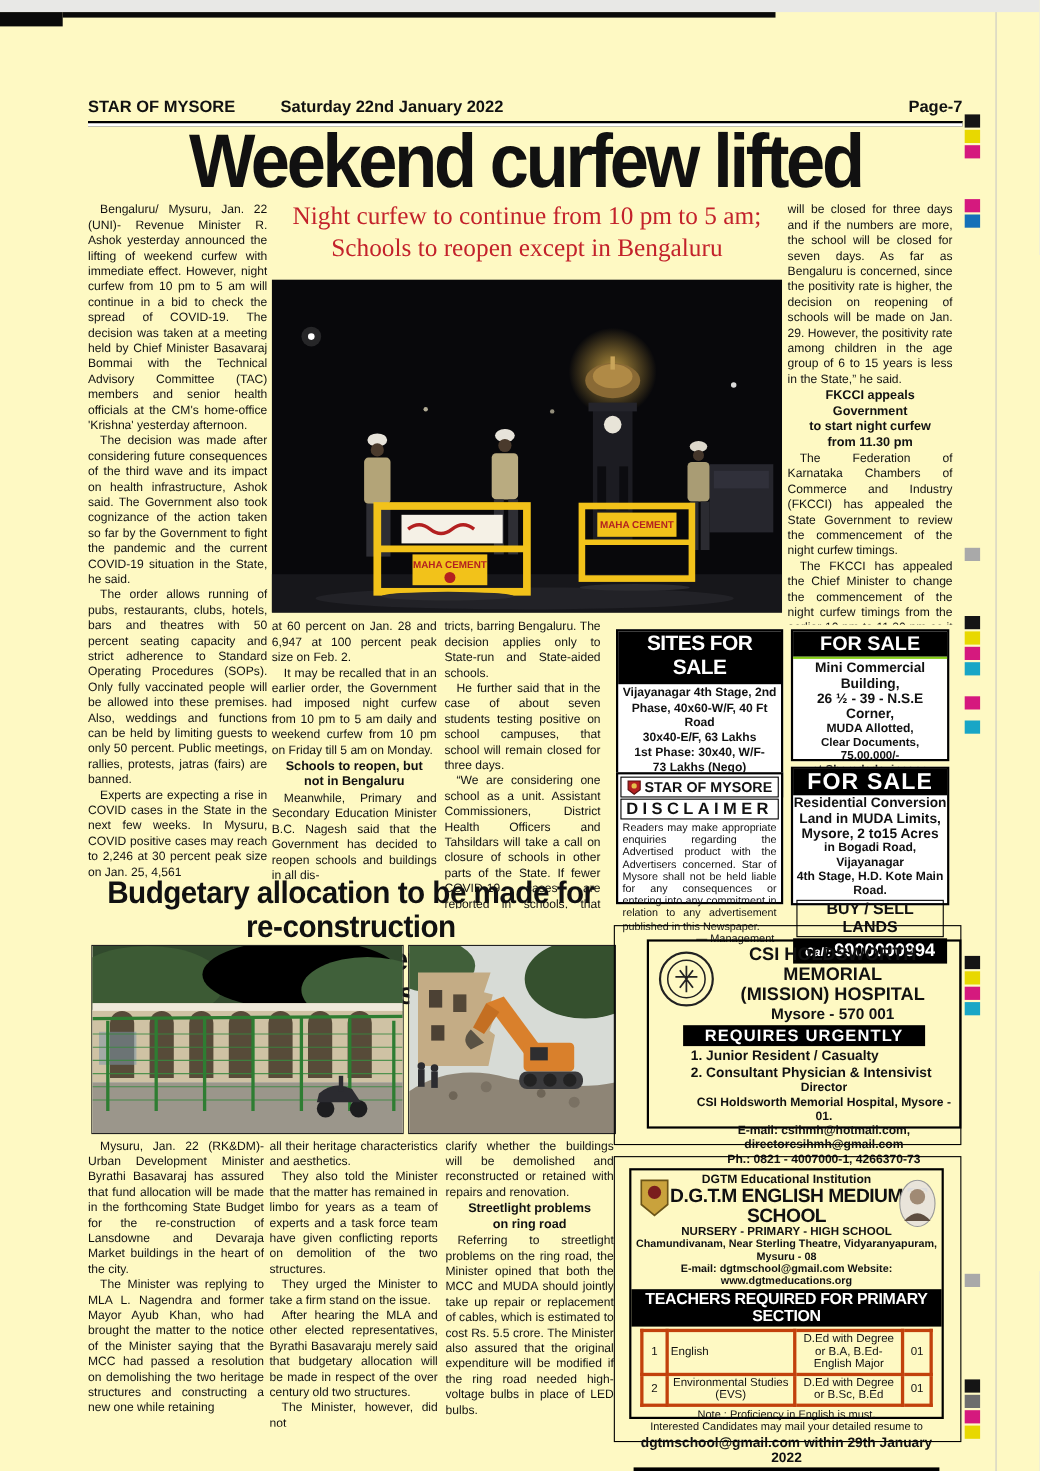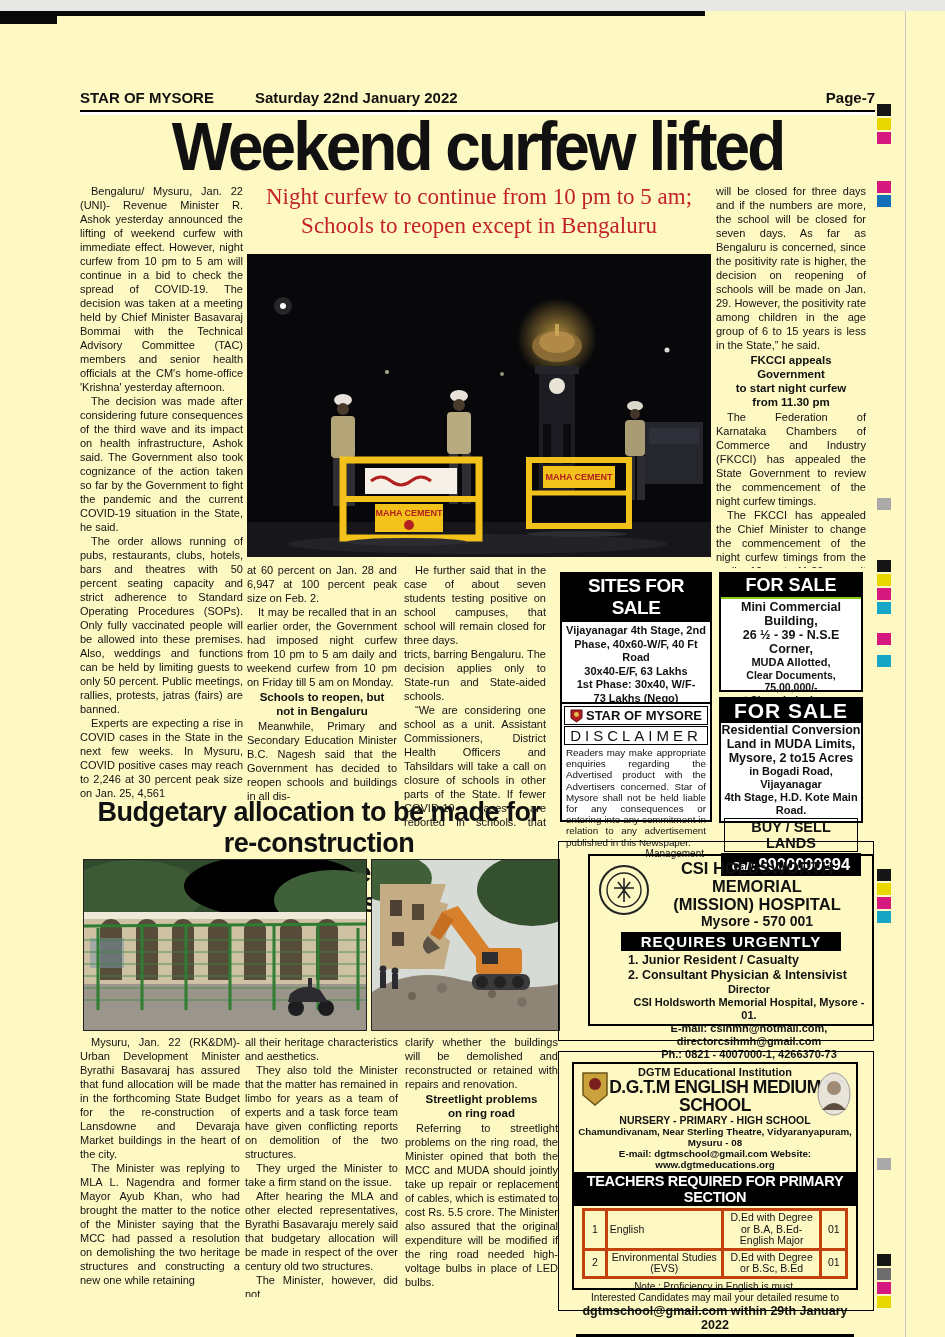--- a/index.html
+++ b/index.html
@@ -49,21 +49,21 @@
   .mini-ad .title{font-size:18px;padding:1px 0;}
   .mini-ad .l0,.mini-ad .l1{font-size:12.5px;font-weight:bold;line-height:14px;}
   .mini-ad .l2{font-size:11px;font-weight:bold;line-height:12.5px;}
   .mini-ad .l3,.mini-ad .l4{font-size:10.5px;font-weight:bold;line-height:12.5px;}
   .mini-ad .body{border-top:2px solid #84cc16;border-bottom:2px solid #000;padding:1px 0;}
   .mini-ad .foot{font-size:10px;padding:2px 0;}
   .mini-ad .foot b{font-size:15px;}
   .disc-ad{left:560px;top:691px;width:152px;height:120px;padding:2px;}
   .disc-ad .brandrow{border:1px solid #000;display:flex;align-items:center;justify-content:center;gap:3px;padding:1px 0;}
   .disc-ad .brand{font-weight:bold;font-size:13px;letter-spacing:0;}
-  .disc-ad .disc-title{border:1px solid #000;margin-top:1px;font-weight:normal;font-size:15px;letter-spacing:4px;padding:0;}
+  .disc-ad .disc-title{border:1px solid #000;margin-top:1px;font-weight:bold;font-size:15px;letter-spacing:4px;padding:0;}
   .disc-ad .body{font-size:9.8px;line-height:11.2px;text-align:justify;padding:2px 2px 0;}
   .disc-ad .sign{font-size:10px;text-align:right;padding-right:4px;}
   .land-ad{left:719px;top:686px;width:144px;height:126px;}
   .land-ad .title{font-size:21px;letter-spacing:1px;padding:0;}
   .land-ad .l0,.land-ad .l1,.land-ad .l2{font-size:12.5px;font-weight:bold;line-height:14px;}
   .land-ad .l3,.land-ad .l4{font-size:11px;font-weight:bold;line-height:13px;}
   .land-ad .buysell{border:1px solid #000;margin:1px 3px;font-weight:bold;font-size:14.5px;}
   .land-ad .foot{font-size:10px;padding:2px 0;margin-top:1px;}
   .land-ad .foot i{font-size:11px;}
   .land-ad .foot b{font-size:16.5px;}
@@ -218,22 +218,22 @@
 
   <div class="col" style="left:247px;top:552px;width:150px;height:263px;">
     <p class="para cont">at 60 percent on Jan. 28 and 6,947 at 100 percent peak size on Feb. 2.</p>
     <p class="para">It may be recalled that in an earlier order, the Government had imposed night curfew from 10 pm to 5 am daily and weekend curfew from 10 pm on Friday till 5 am on Monday.</p>
     <p class="crosshead">Schools to reopen, but
 not in Bengaluru</p>
     <p class="para">Meanwhile, Primary and Secondary Education Minister B.C. Nagesh said that the Government has decided to reopen schools and buildings in all dis-</p>
   </div>
 
   <div class="col" style="left:404px;top:552px;width:142px;height:263px;">
+    <p class="para cont">tricts, barring Bengaluru. The decision applies only to State-run and State-aided schools.</p>
     <p class="para">He further said that in the case of about seven students testing positive on school campuses, that school will remain closed for three days.</p>
-    <p class="para cont">tricts, barring Bengaluru. The decision applies only to State-run and State-aided schools.</p>
     <p class="para">“We are considering one school as a unit. Assistant Commissioners, District Health Officers and Tahsildars will take a call on closure of schools in other parts of the State. If fewer COVID-19 cases are reported in schools, that particular school</p>
   </div>
 
   <div class="col" style="left:716px;top:173px;width:150px;height:384px;">
     <p class="para cont">will be closed for three days and if the numbers are more, the school will be closed for seven days. As far as Bengaluru is concerned, since the positivity rate is higher, the decision on reopening of schools will be made on Jan. 29. However, the positivity rate among children in the age group of 6 to 15 years is less in the State,” he said.</p>
     <p class="crosshead">FKCCI appeals Government
 to start night curfew
 from 11.30 pm</p>
     <p class="para">The Federation of Karnataka Chambers of Commerce and Industry (FKCCI) has appealed the State Government to review the commencement of the night curfew timings.</p>
     <p class="para">The FKCCI has appealed the Chief Minister to change the commencement of the night curfew timings from the earlier 10 pm to 11.30 pm as it would benefit many segments, said FKCCI President I.S. Prasad.</p>

